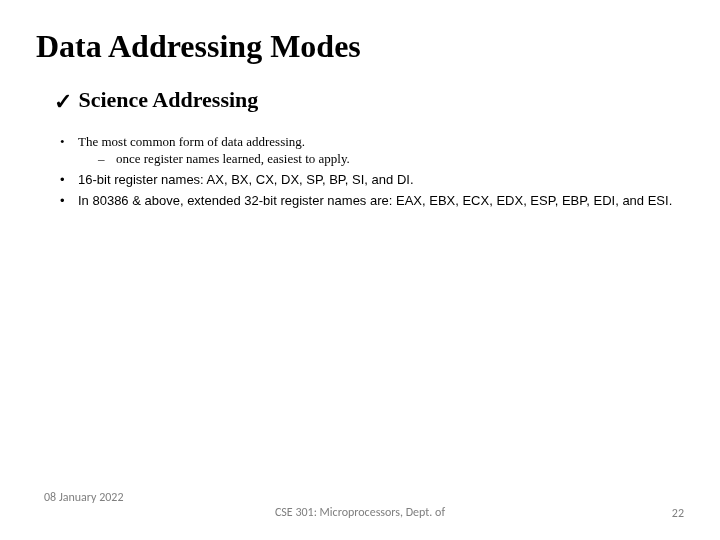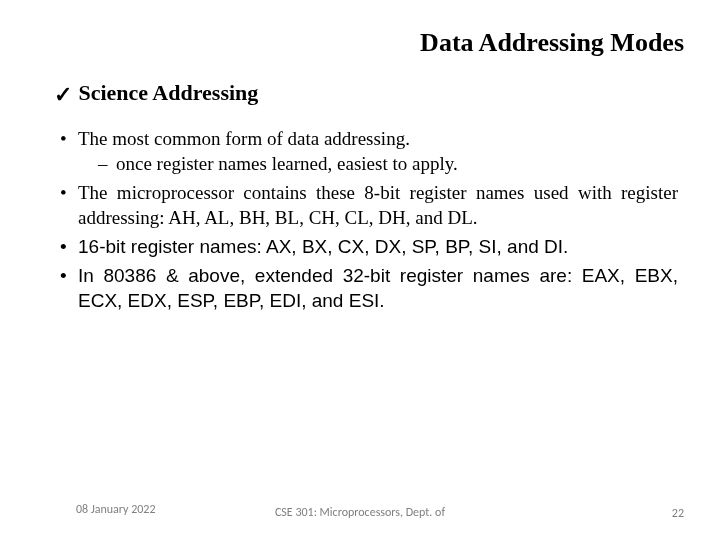--- a/index.html
+++ b/index.html
@@ -12,39 +12,39 @@
     position: relative;
     overflow: hidden;
   }
   .slide {
     width: 100%;
     height: 100%;
     padding: 28px 36px 0 36px;
     position: relative;
   }
   .title {
-    text-align: right;
-    font-size: 26px;
+    text-align: left;
+    font-size: 32px;
     font-weight: bold;
     margin-bottom: 22px;
   }
   .subhead {
     font-size: 22px;
     font-weight: bold;
     margin-bottom: 18px;
     margin-left: 18px;
   }
   .check {
     display: inline-block;
     margin-right: 6px;
     font-size: 22px;
     vertical-align: middle;
   }
   .content {
-    font-size: 19px;
+    font-size: 13px;
     line-height: 1.32;
     margin-left: 24px;
     margin-right: 6px;
   }
   .content ul { list-style: none; }
   .content > ul > li {
     position: relative;
     padding-left: 18px;
     margin-bottom: 4px;
     text-align: justify;
@@ -77,22 +77,21 @@
     bottom: 20px;
     left: 0;
     width: 100%;
     font-family: Calibri, Arial, sans-serif;
     font-size: 12px;
     color: #7f7f7f;
   }
   .footer-left {
     position: absolute;
     left: 44px;
-    bottom: 4px;
-    margin-left: 32px;
+    bottom: 16px;
   }
   .footer-center {
     position: absolute;
     left: 50%;
     transform: translateX(-50%);
     bottom: 0;
     text-align: right;
     line-height: 1.15;
   }
   .footer-right {
@@ -113,21 +112,20 @@
   </div>
 
   <div class="content">
     <ul>
       <li>
         <span>The most common form of data addressing.</span>
         <ul>
           <li><span>once register names learned, easiest to apply.</span></li>
         </ul>
       </li>
-      <li><span>The microprocessor contains these 8-bit register names used with register addressing: AH, AL, BH, BL, CH, CL, DH, and DL.</span></li>
       <li class="sansblock"><span>16-bit register names: AX, BX, CX, DX, SP, BP, SI, and DI.</span></li>
       <li class="sansblock"><span> In 80386 &amp; above, extended 32-bit register names are: EAX, EBX, ECX, EDX, ESP, EBP, EDI, and ESI.</span></li>
     </ul>
   </div>
 
   <div class="footer">
     <div class="footer-left">08 January 2022</div>
     <div class="footer-center">
       <span>CSE 301: Microprocessors, Dept. of</span><br>
     </div>

